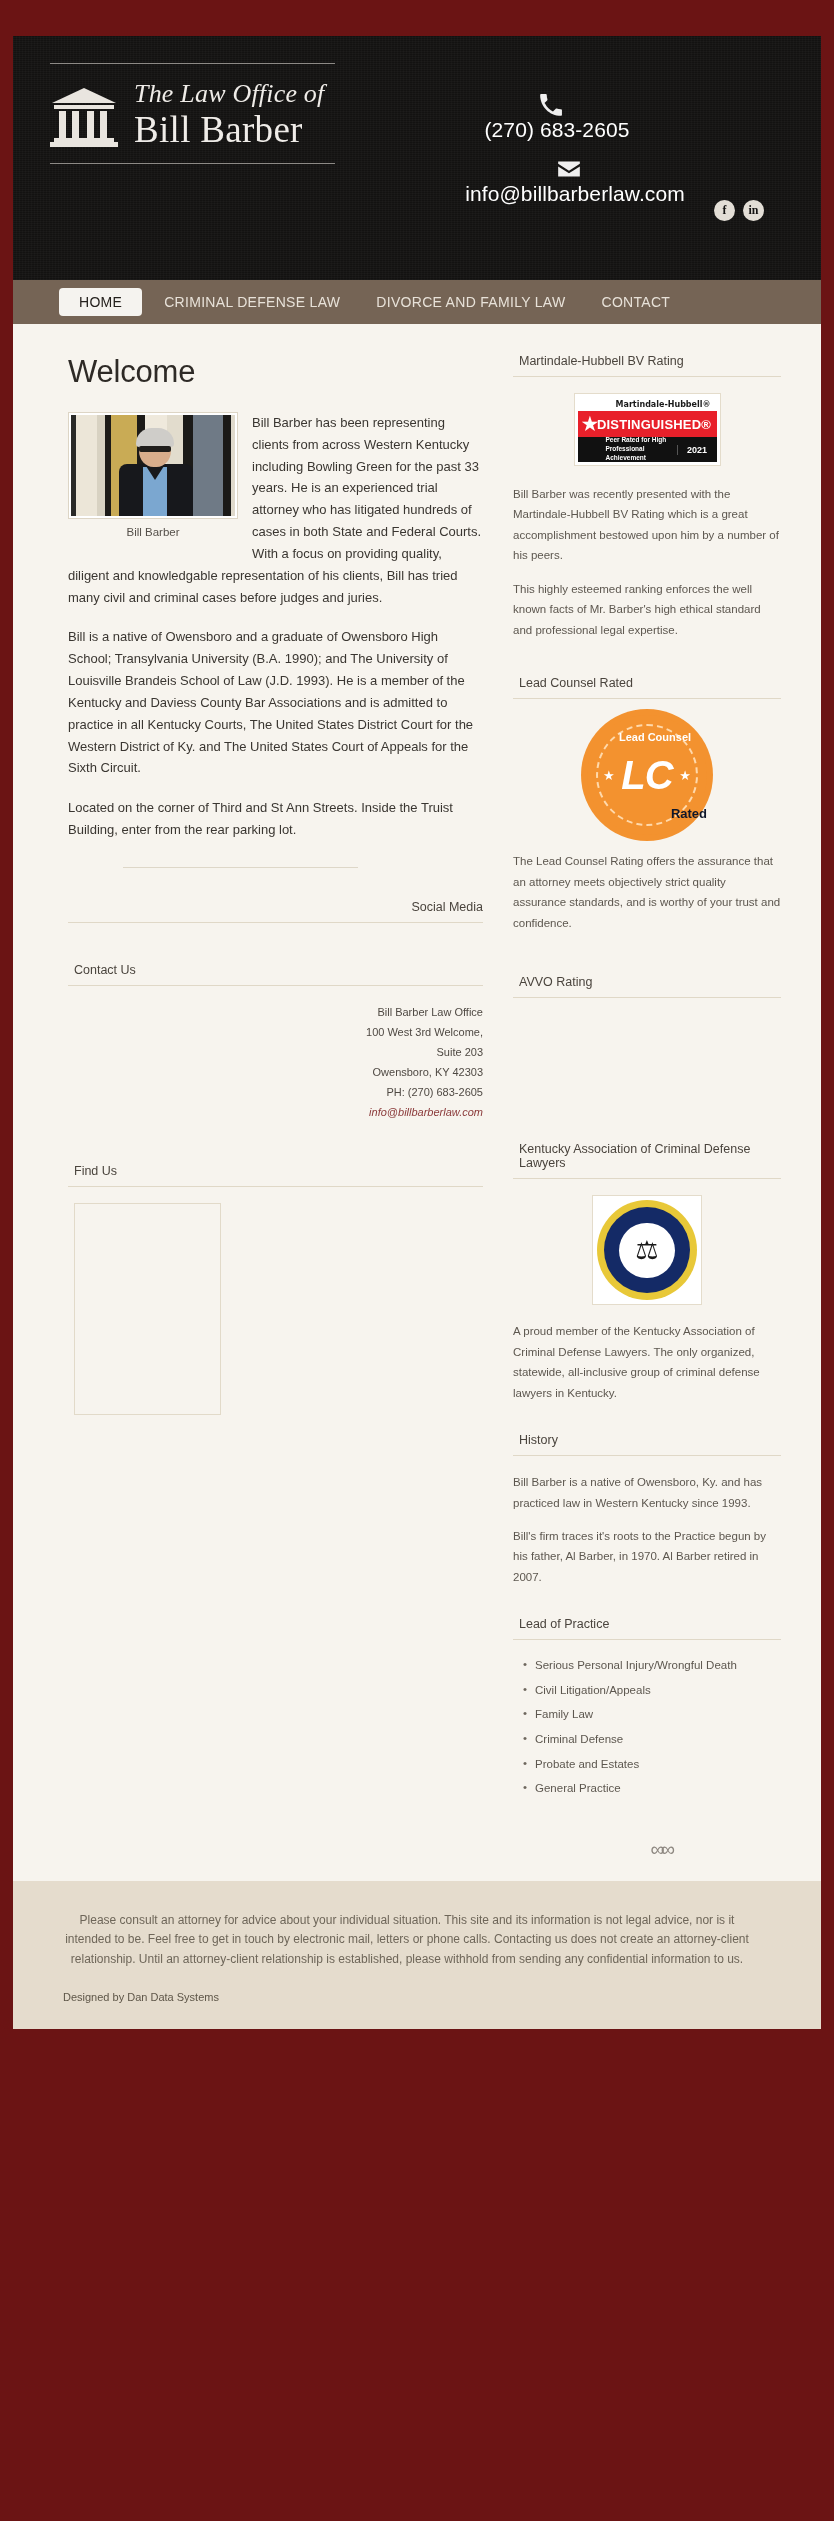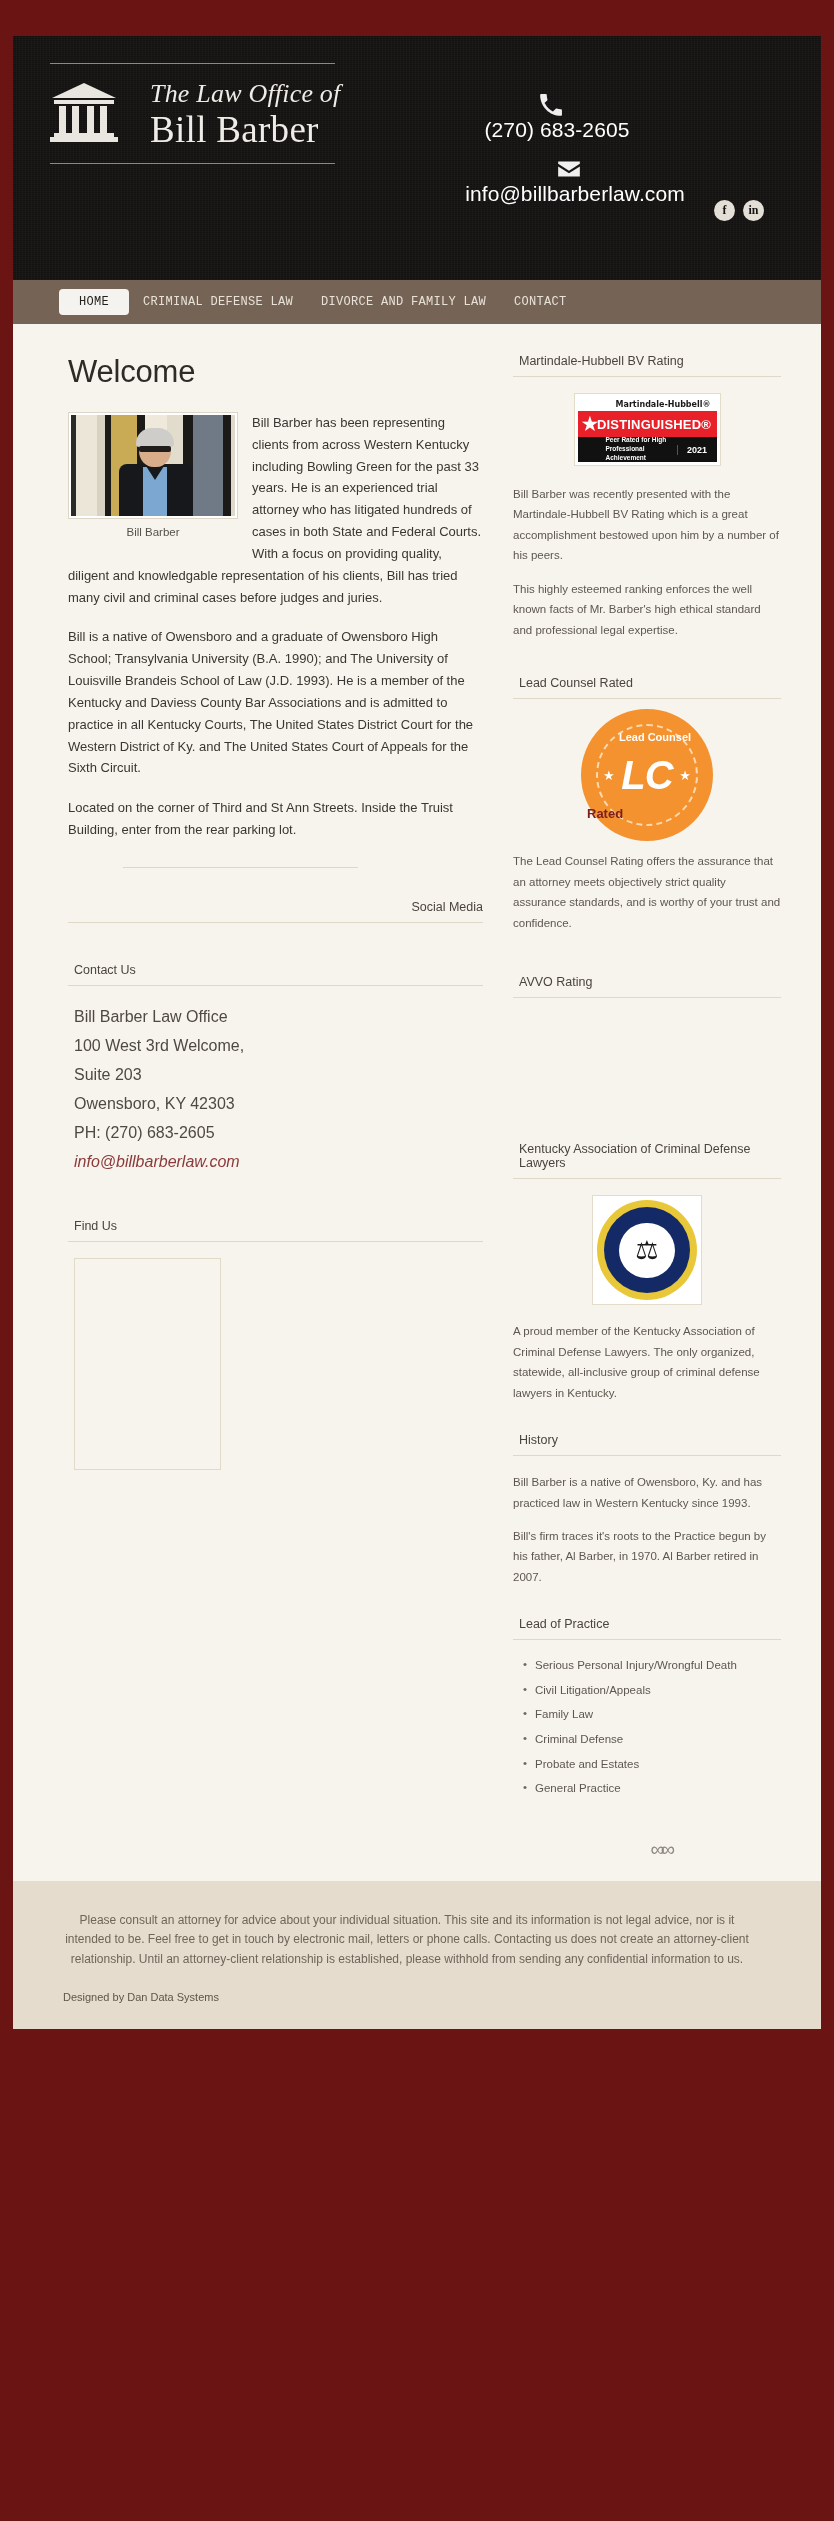--- a/index.html
+++ b/index.html
@@ -43,21 +43,21 @@
     background: #8d8a86;
     width: 285px;
     margin-bottom: 17px;
   }
   .brand-rule-bot {
     height: 1px;
     background: #8d8a86;
     width: 285px;
     margin-top: 15px;
   }
-  .brand-row { display: flex; align-items: flex-start; gap: 32px; }
+  .brand-row { display: flex; align-items: flex-end; gap: 16px; }
   .brand-icon { width: 68px; height: 62px; flex: 0 0 68px; }
   .brand-text { color: #efece8; line-height: 1; }
   .brand-line1 {
     font-family: "Liberation Serif", serif;
     font-style: italic;
     font-size: 26px;
     letter-spacing: 0.2px;
     display: block;
   }
   .brand-line2 {
@@ -115,26 +115,26 @@
   
   .nav {
     background: #756455;
     height: 44px;
     display: flex;
     align-items: center;
     padding-left: 46px;
   }
   .nav-item {
     color: #e8e2d9;
-    font-size: 12px;
+    font-size: 14px;
     letter-spacing: 0.3px;
     padding: 6px 14px;
+    margin-right: 8px;
     white-space: nowrap;
     cursor: pointer;
-    font-family: Liberation Mono, monospace;
   }
   .nav-item.active {
     background: #f5f3ef;
     color: #25211d;
     border-radius: 4px;
     padding: 6px 20px;
   }
 
   
   .content {
@@ -259,24 +259,25 @@
     display: block;
     margin-bottom: 16px;
   }
   .sec-body p {
     font-size: 11.5px;
     line-height: 1.78;
     color: #5d574f;
     margin-bottom: 13px;
   }
   .addr {
-    font-size: 16px;
+    font-size: 11px;
     line-height: 1.82;
     color: #4f4943;
     padding-left: 6px;
+    text-align: right;
   }
   .addr .mail {
     color: #8b3a3a;
     font-style: italic;
   }
 
   .map-box {
     margin-top: 16px;
     margin-left: 6px;
     width: 147px;
@@ -345,21 +346,21 @@
     border: 2px dashed #ffd9ab;
     border-radius: 50%;
   }
   .lc-core { color: #fff; font-size: 40px; font-weight: bold; font-style: italic; letter-spacing: -1px; }
   .lc-top {
     position: absolute; top: 16px; left: 16px; right: 0;
     text-align: center; color: #fff; font-size: 11px; font-weight: bold;
   }
   .lc-bot {
     position: absolute; bottom: 14px; left: 0; right: 0;
-    text-align: left; color: #7f1d1d; font-size: 13px; font-weight: bold;
+    text-align: right; color: #0f172a; font-size: 13px; font-weight: bold;
   }
   .lc-star { position:absolute; color:#fff; font-size:13px; top:53px; }
 
   .kacdl {
     width: 110px; height: 110px;
     margin: 0 auto 16px auto;
     border: 1px solid #e4dccb;
     background: #fff;
     padding: 4px;
   }

